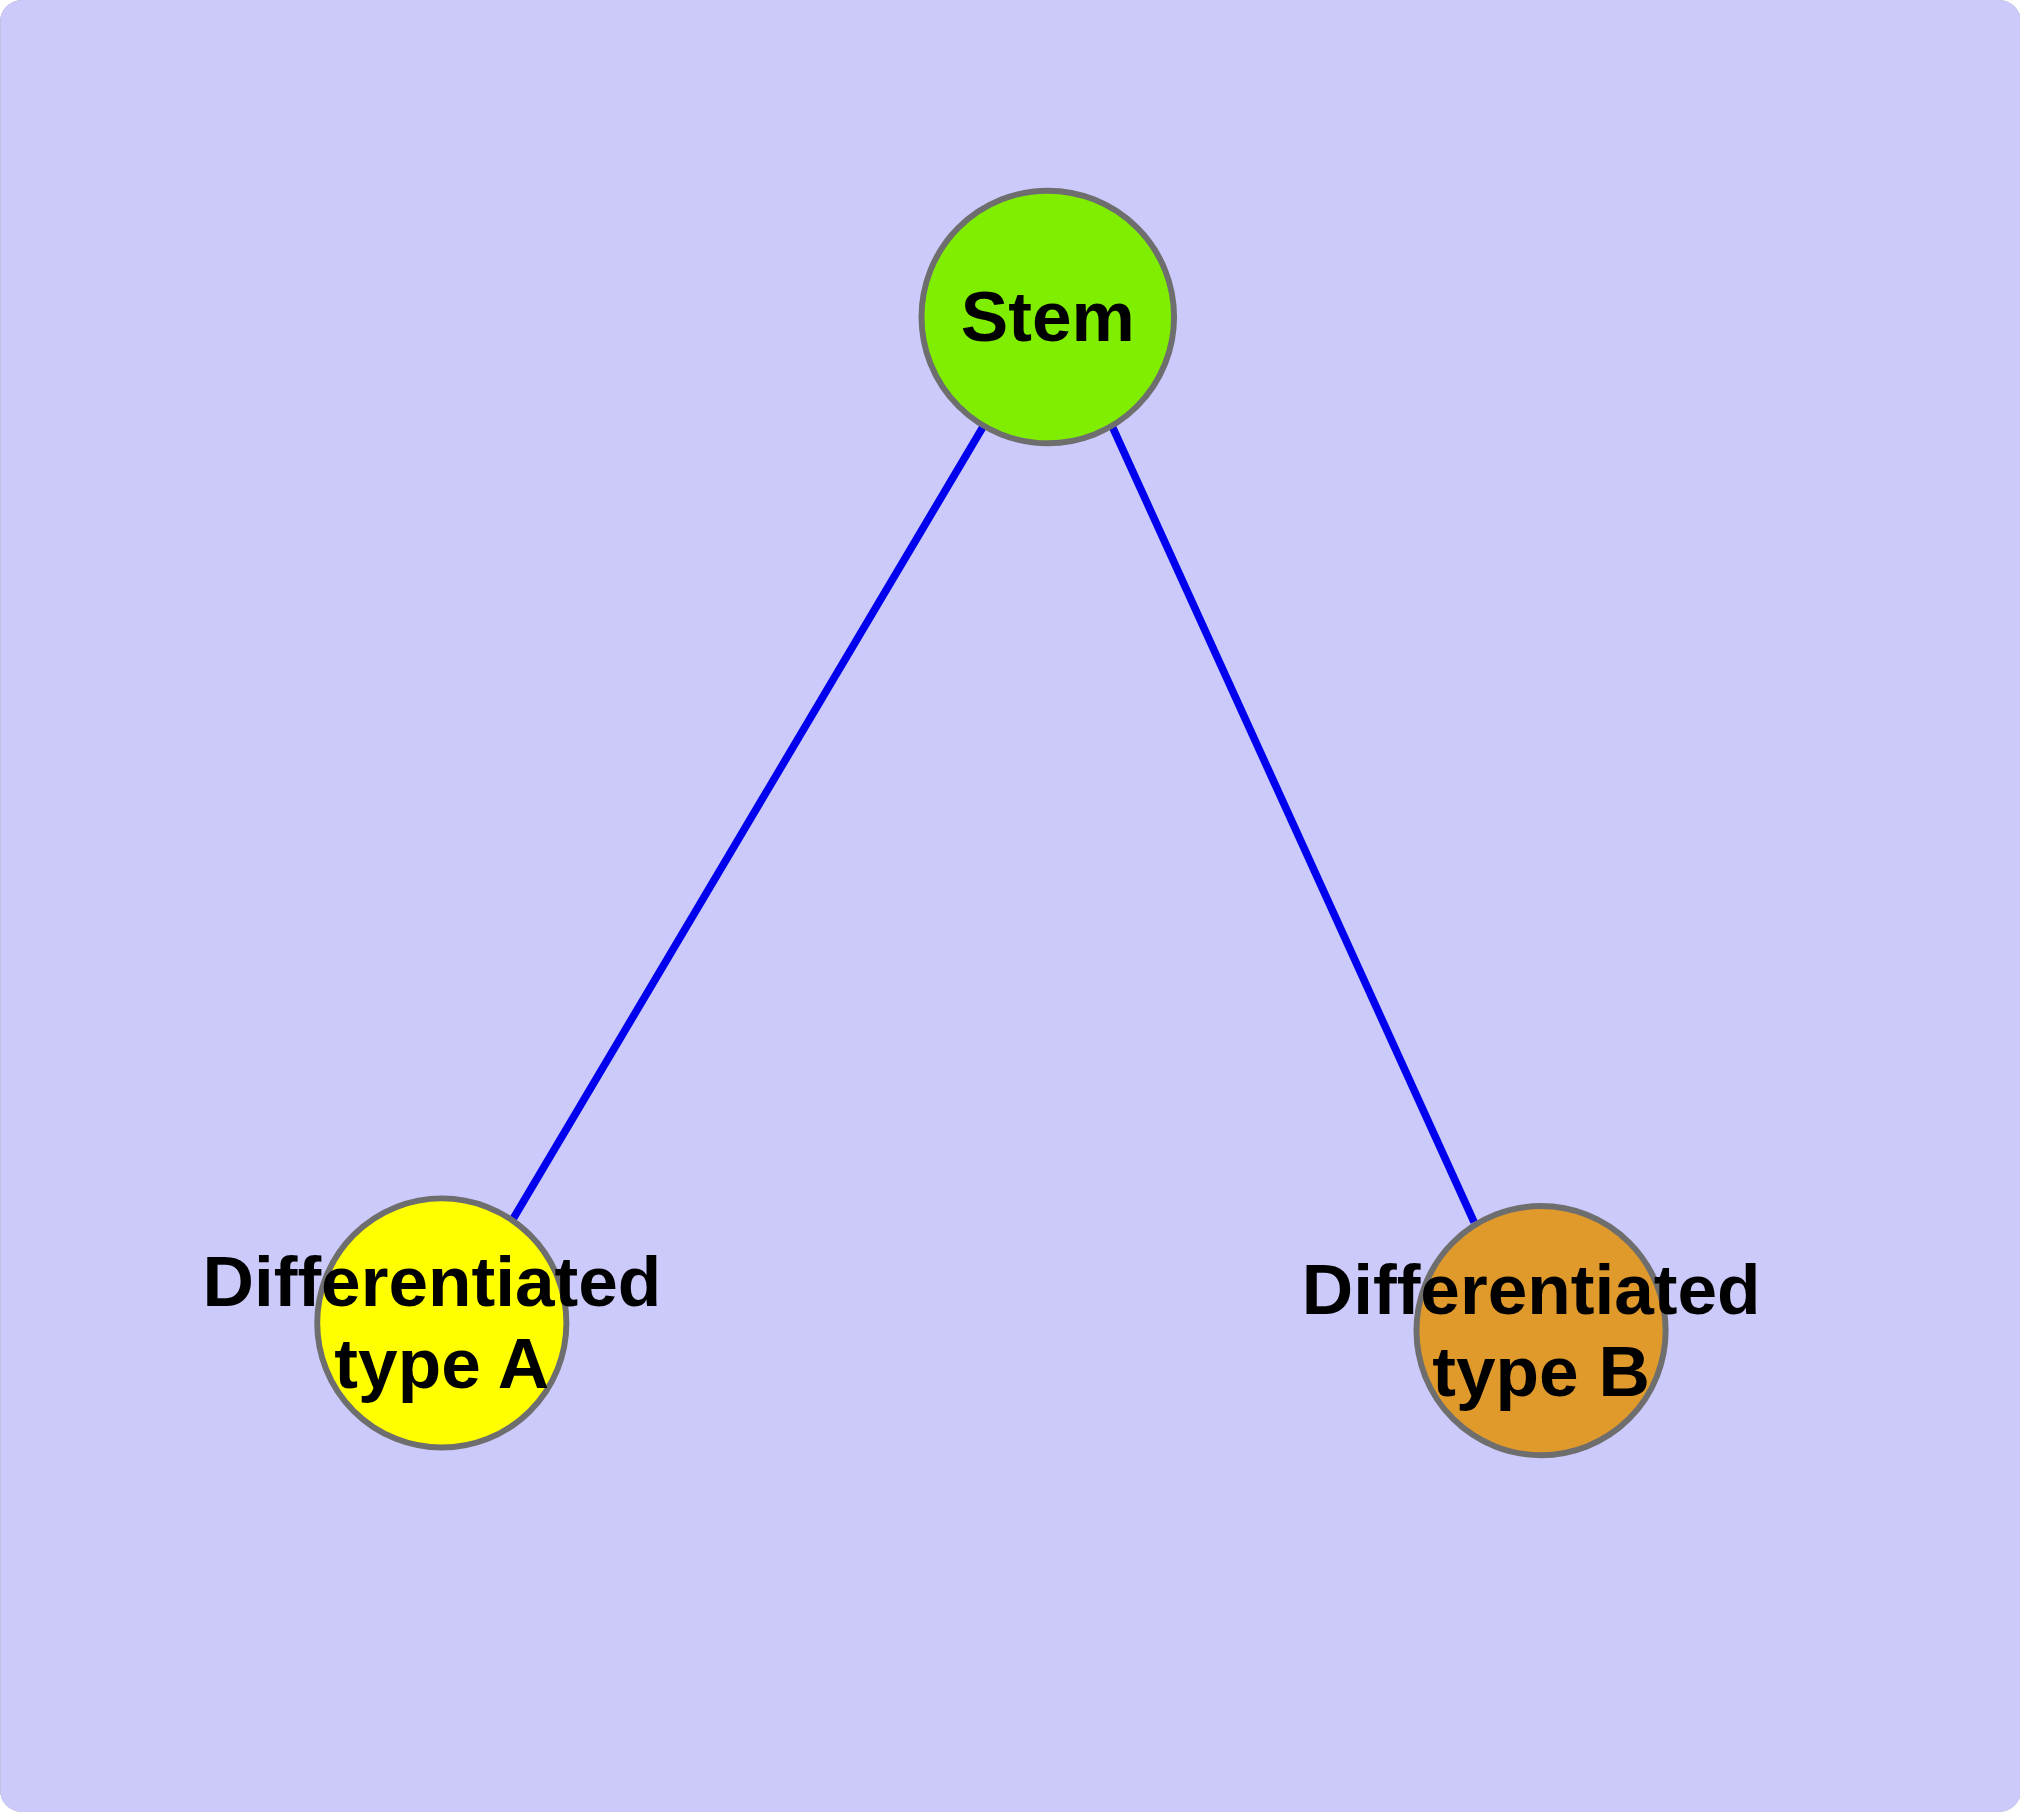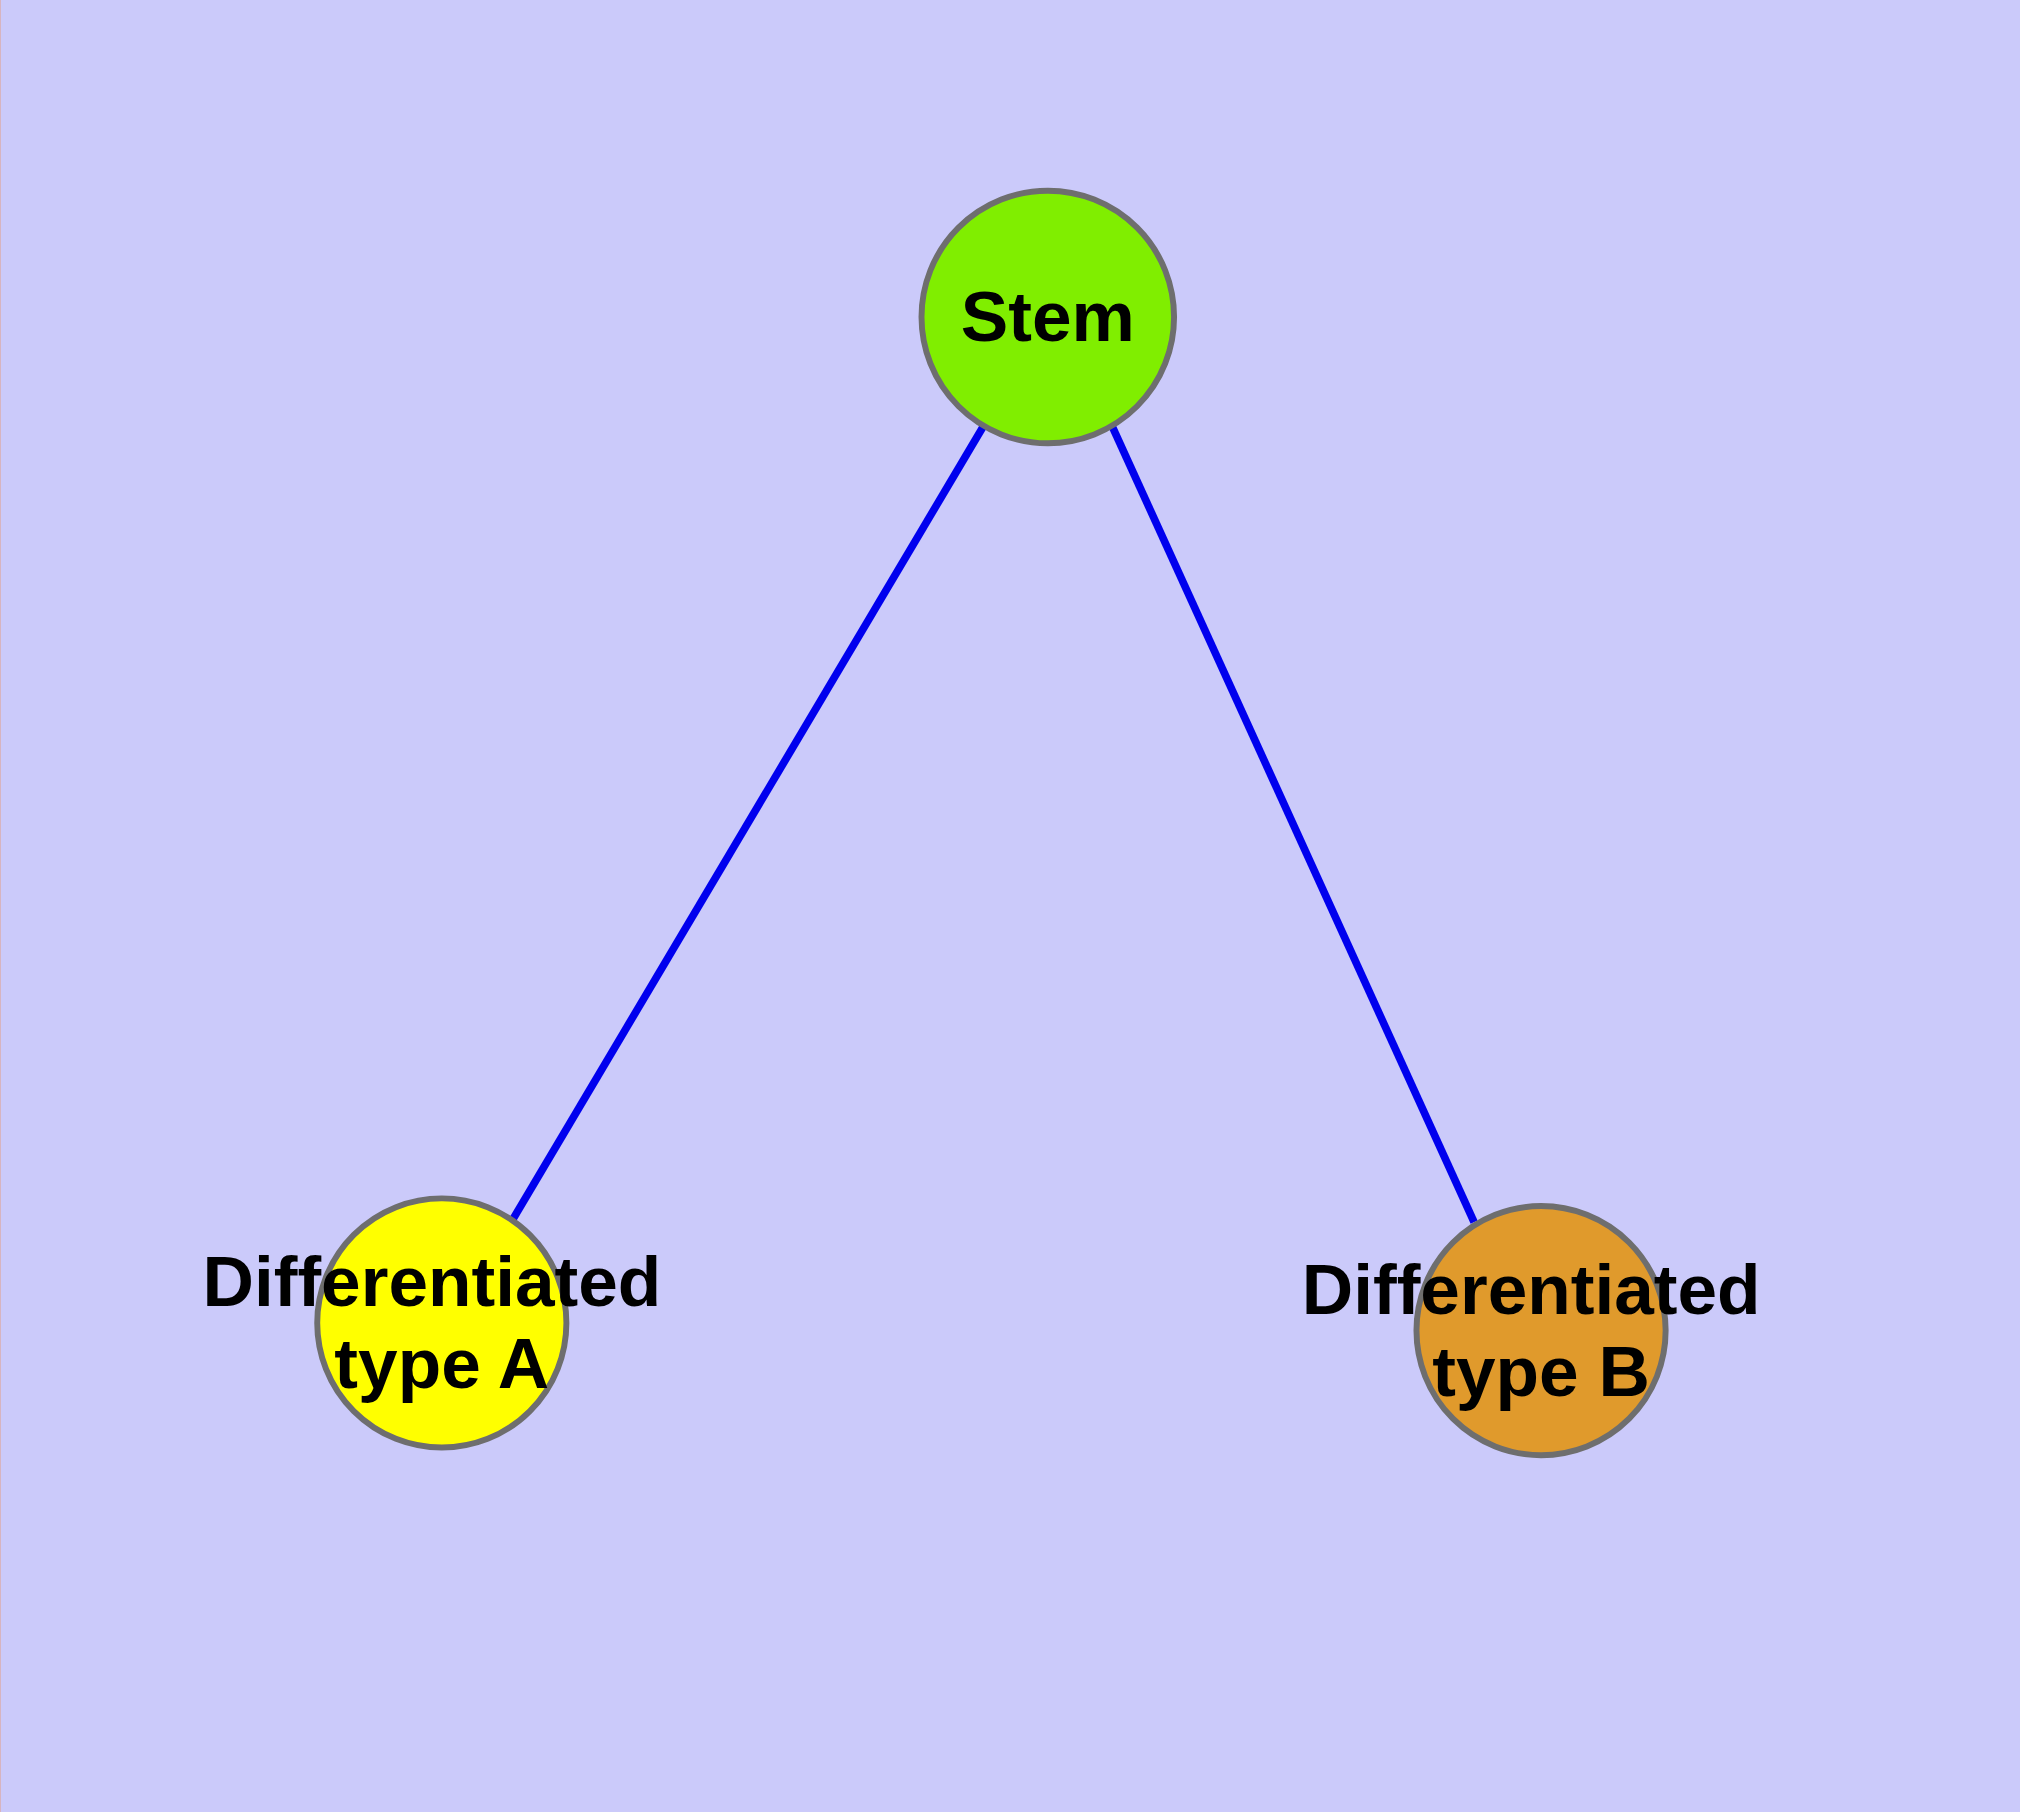--- a/index.html
+++ b/index.html
@@ -27,21 +27,21 @@
     font-family: "Liberation Sans", sans-serif;
     font-weight: bold;
     fill: #000000;
     text-anchor: middle;
     paint-order: normal;
   }
 </style>
 </head>
 <body>
 
-<div id="canvas" style="background: #f97316; width: 2021px; height: 1812px;">
+<div id="canvas" style="background: #a3a3a3; width: 2021px; height: 1812px; border-radius: 22px;">
   <svg id="graph-svg" viewBox="0 0 2384 2138" xmlns="http://www.w3.org/2000/svg" style="width: 2021px; height: 1812px;">
 
     <rect id="bg-rect" x="0" y="0" width="2384" height="2138" fill="#cbcafa"></rect>
 
     <g>
       <line id="edge-0" x1="1160" y1="503" x2="604" y2="1440" stroke="#0000ee" stroke-width="9" stroke-linecap="butt"></line>
       <line id="edge-1" x1="1312" y1="503" x2="1739" y2="1442" stroke="#0000ee" stroke-width="9" stroke-linecap="butt"></line>
     </g>
 
     <g>

